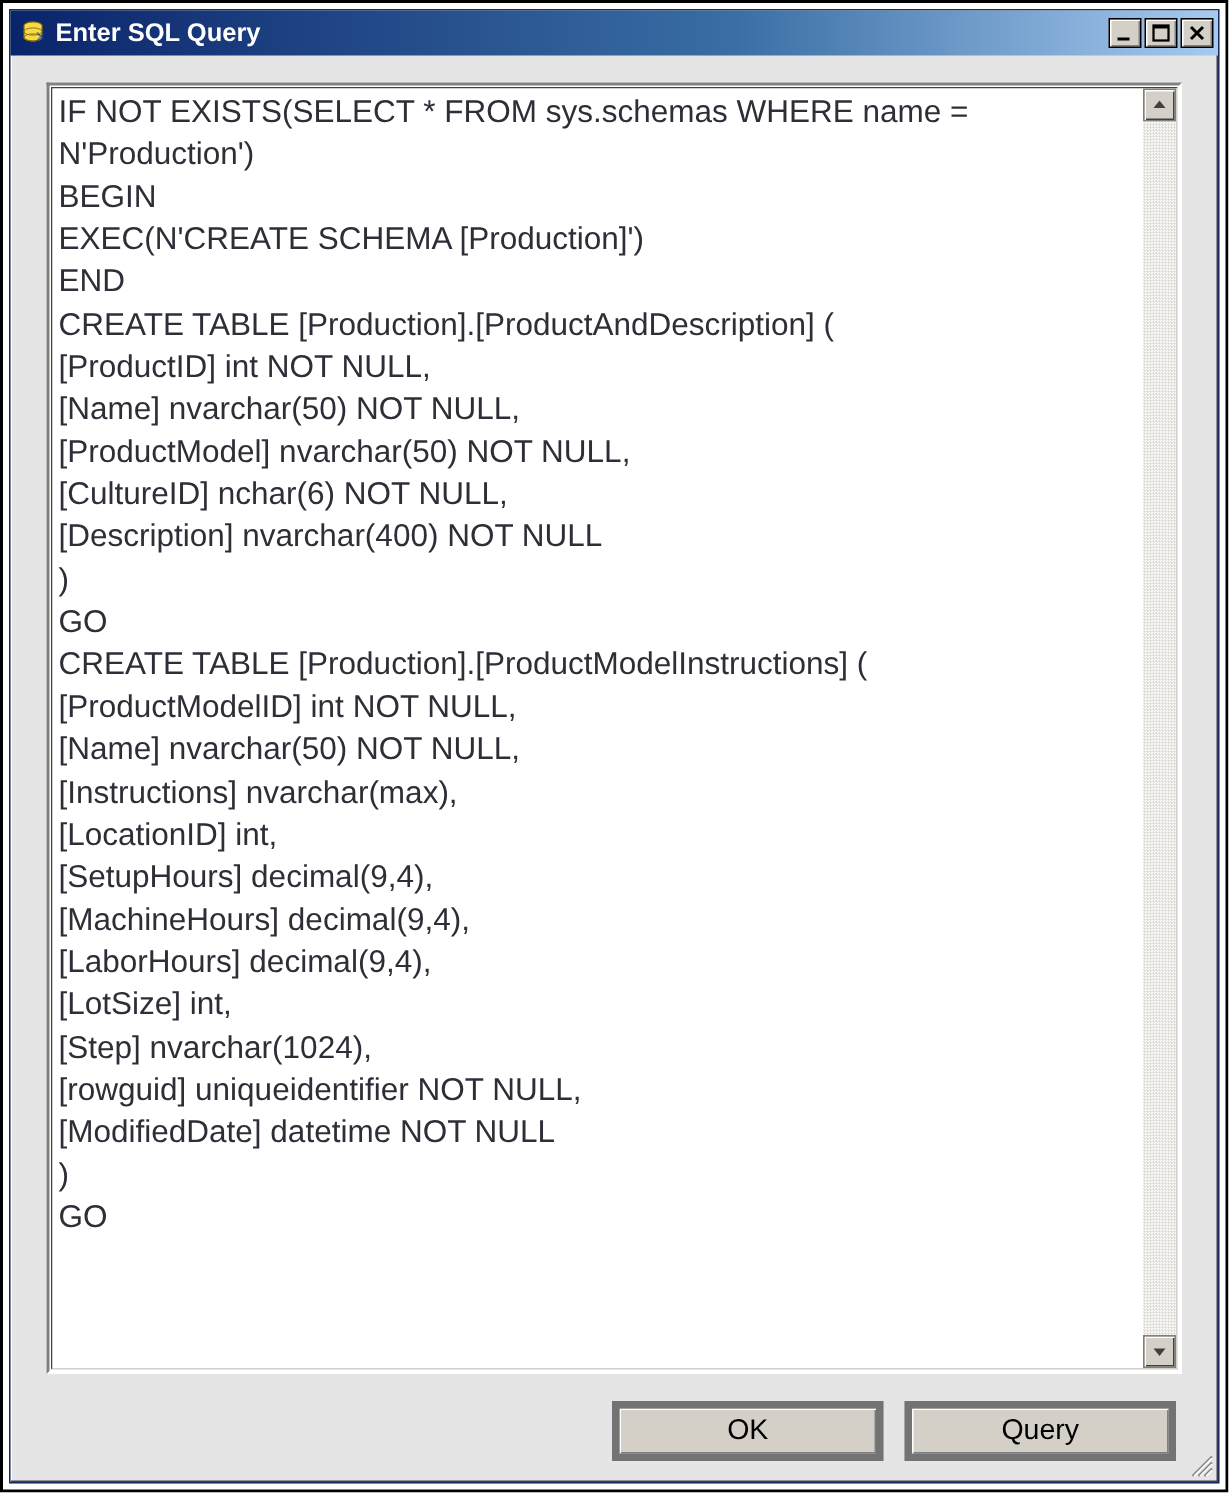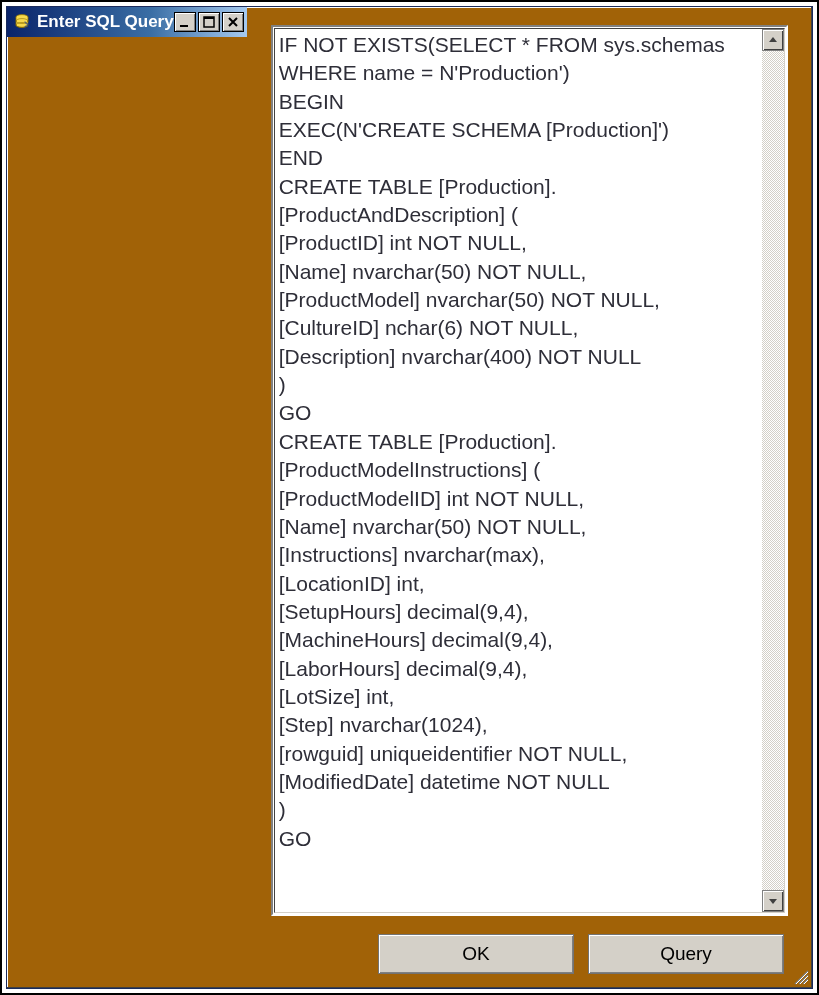--- a/index.html
+++ b/index.html
@@ -13,23 +13,23 @@
   .outer-frame {
     width: 819px; height: 995px;
     border: 2px solid #000;
     background: #fff;
   }
   .window {
     position: absolute;
     left: 6px; top: 6px;
     width: 807px; height: 983px;
     border: 1px solid #1a2a5c;
-    background: #a16207;
-    display: flex;
-    flex-direction: row;
+    background: #e5e5e5;
+    display: flex;
+    flex-direction: column;
     box-shadow: inset -1px -1px 0 #404040, inset 1px 1px 0 #fff;
   }
   .titlebar {
     height: 30px;
     background: linear-gradient(to right, #0a246a 0%, #3a6ea5 60%, #a6caf0 100%);
     display: flex;
     align-items: center;
     padding: 0 3px 0 6px;
     flex-shrink: 0;
   }
@@ -122,24 +122,24 @@
   }
   .button-row {
     display: flex;
     justify-content: flex-end;
     gap: 14px;
     padding-top: 18px;
     padding-right: 4px;
     flex-shrink: 0;
   }
   .dlg-btn {
-    width: 196px;
+    width: 181px;
     height: 40px;
     background: #d4d0c8;
-    border: 1px solid #737373;
+    border: 5px solid #737373;
     box-shadow: inset 1px 1px 0 #fff, inset -1px -1px 0 #808080;
     font-family: Tahoma, Arial, sans-serif;
     font-size: 19px;
     color: #000;
     cursor: pointer;
     display: flex;
     align-items: center;
     justify-content: center;
   }
   .dlg-btn .lbl {}

